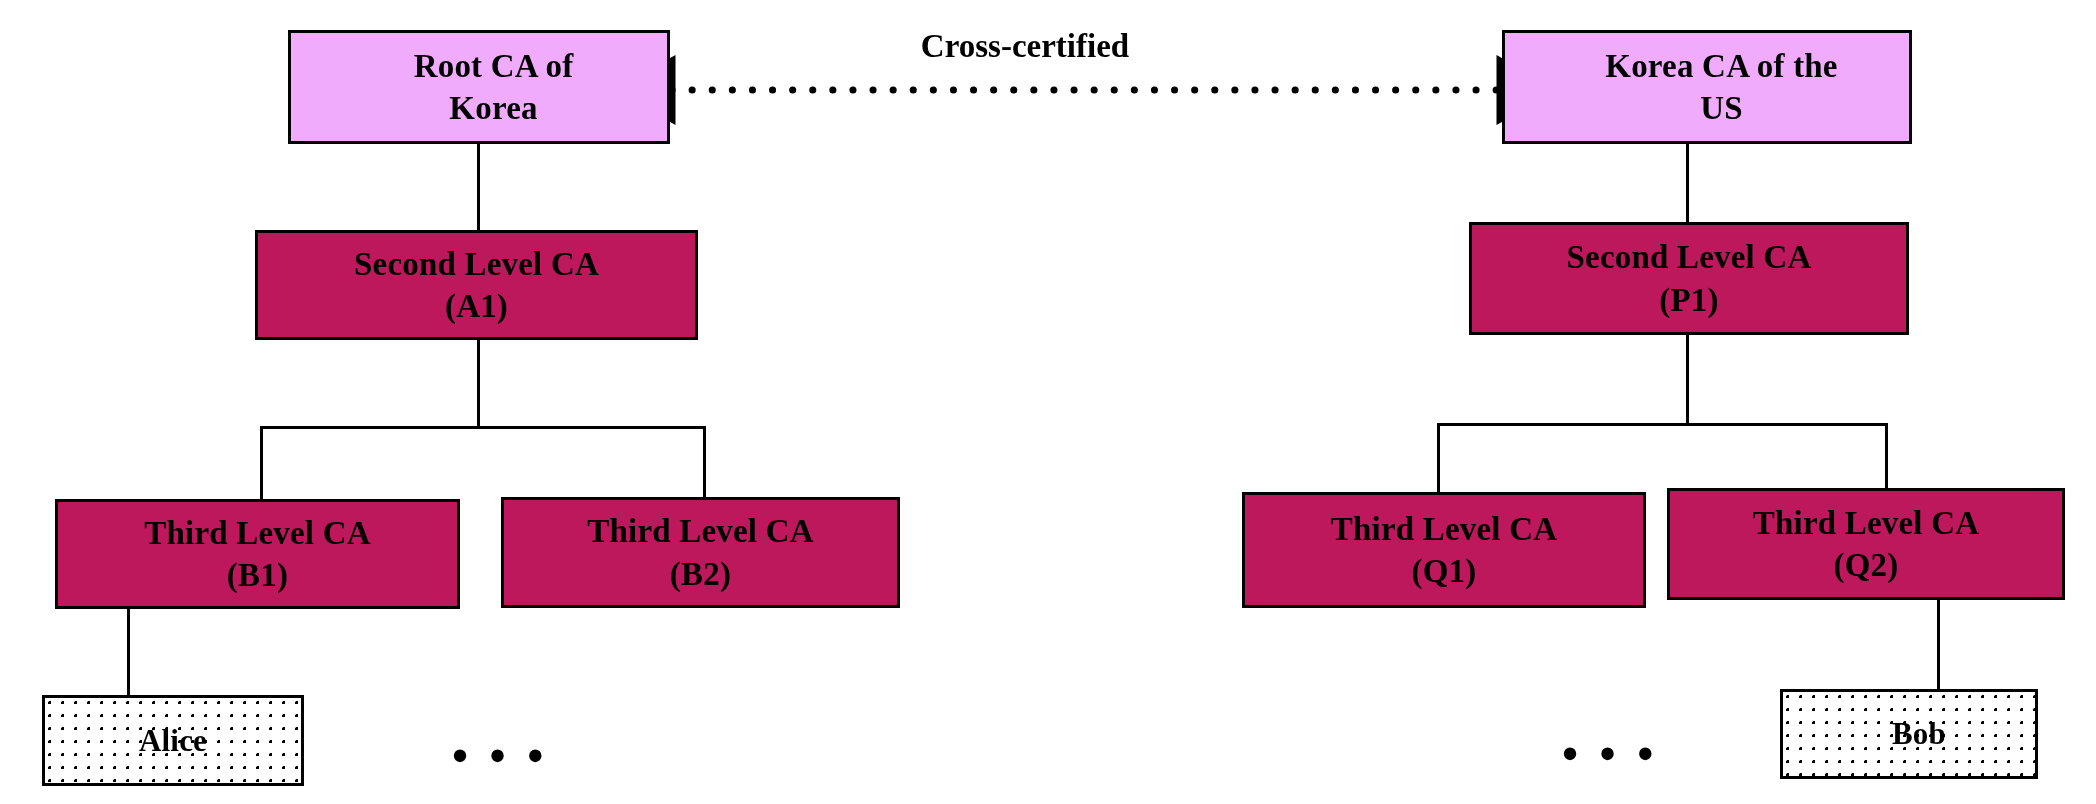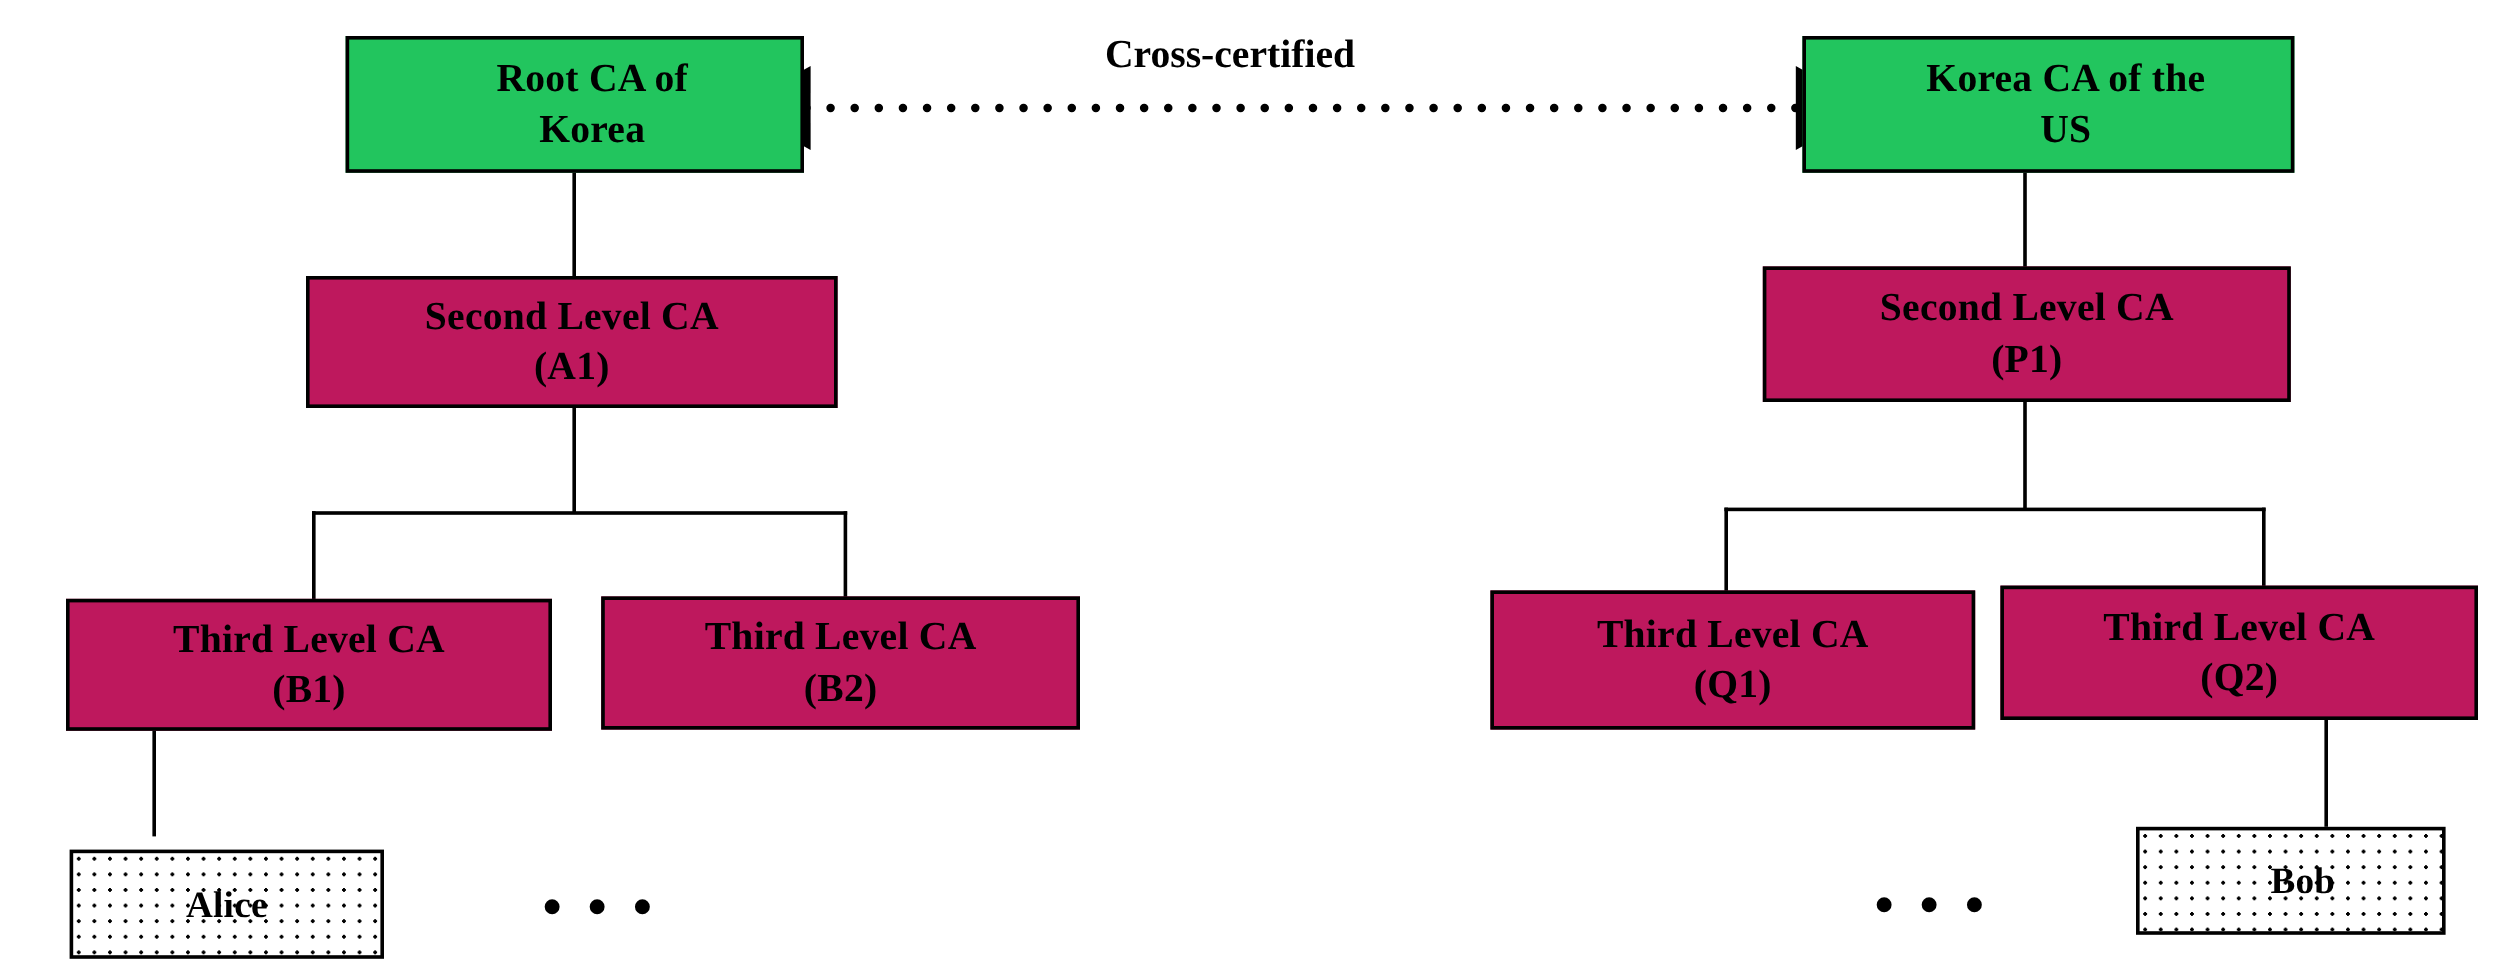--- a/index.html
+++ b/index.html
@@ -33,21 +33,21 @@
     font-weight: bold;
     font-size: 33px;
     line-height: 1.28;
     color: #000000;
     letter-spacing: 0.2px;
   }
   .node .line2 { display: block; }
 
   
   .node.root {
-    background: #22c55e;
+    background: #f0abfc;
     padding-left: 29px;
   }
 
   
   .node.entity {
     border-width: 3px;
     background-color: #ffffff;
     background-image:
       radial-gradient(circle at 1.6px 1.6px, #000000 1.45px, rgba(0,0,0,0) 1.6px);
     background-size: 13px 13px;
@@ -139,21 +139,21 @@
     <span class="line2">(B1)</span>
   </div>
 
   <div class="node" style="left:501px; top:497px; width:399px; height:111px;">
     <span>Third Level CA</span>
     <span class="line2">(B2)</span>
   </div>
 
   <div class="vline" style="left:127px; top:609px; height:88px;"></div>
 
-  <div class="node entity" style="left:58px; top:695px; width:262px; height:91px;margin-top:13px;">
+  <div class="node entity" style="left:42px; top:695px; width:262px; height:91px;">
     <span class="label-chip">Alice</span>
   </div>
 
   <div class="ellipsis" style="left:452px; top:733px;">• • •</div>
 
   <div class="node root" style="left:1502px; top:30px; width:410px; height:114px;">
     <span>Korea CA of the</span>
     <span class="line2">US</span>
   </div>
 

